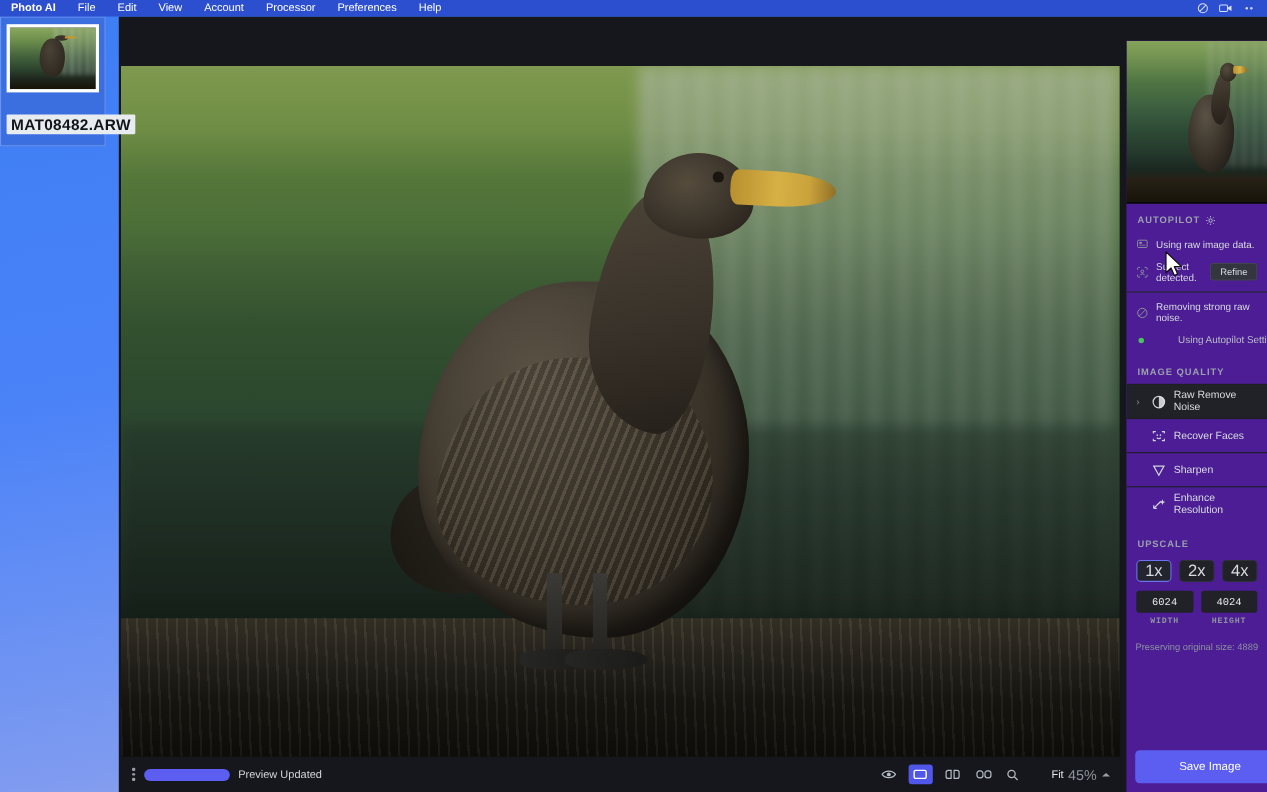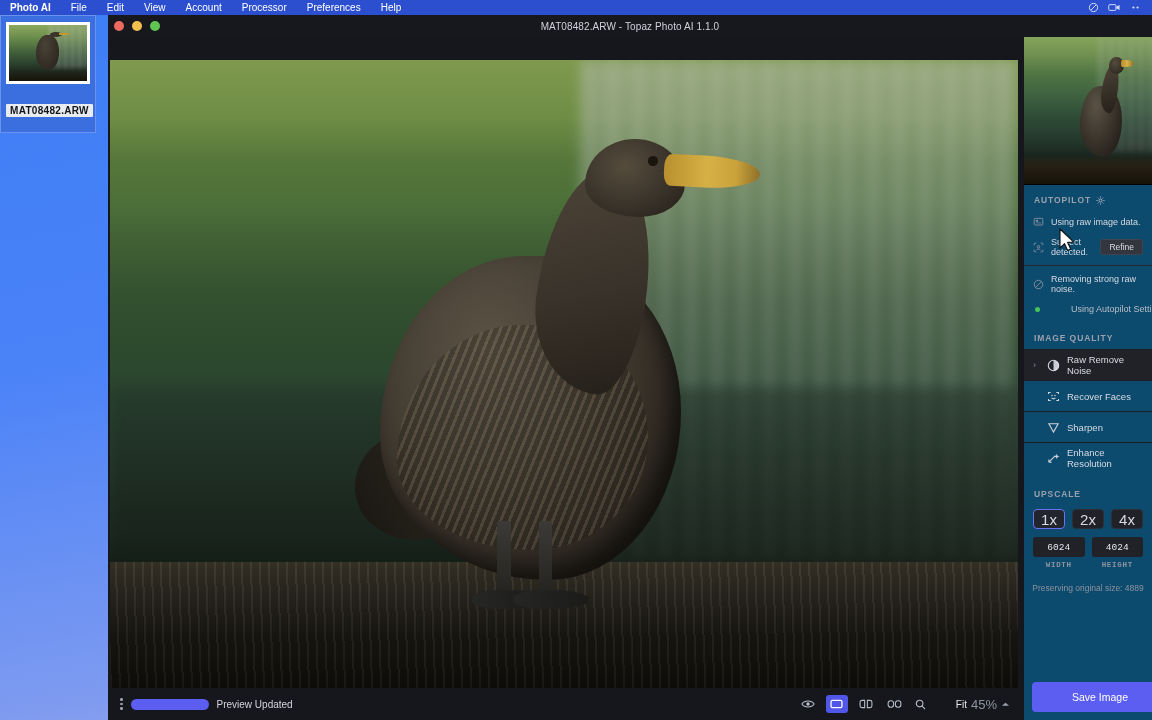--- a/index.html
+++ b/index.html
@@ -65,21 +65,21 @@
     width: 84px; height: 62px; background: #ffffff;
     padding: 3px; margin: 0 auto;
   }
   #thumb-img {
     width: 78px; height: 56px; display: block; position: relative; overflow: hidden;
     background: #5d6b55;
   }
   #thumb-caption {
     margin: 20px auto 0; display: block; width: fit-content;
     background: #e9ecef; color: #111418;
-    font-size: 10px; font-weight: bold; letter-spacing: .3px;
+    font-size: 14px; font-weight: bold; letter-spacing: .3px;
     padding: 1px 4px; border-radius: 1px;
   }
 
   
   #canvas-wrap {
     position: absolute; left: 2px; top: 45px; width: 908px; height: 628px;
     background: #0c0d11;
     overflow: hidden;
   }
   #photo {
@@ -197,21 +197,21 @@
     color: #b6bcc6;
   }
   .tb-btn.active { background: #4f56e8; color: #ffffff; }
   .zoom-group { display: flex; align-items: center; gap: 4px; margin-left: 2px; }
   #zoom-fit { color: #e4e6ea; font-size: 10px; margin-left: 26px; }
   #zoom-pct { color: #8d939e; font-size: 13px; }
 
   
   #rightpanel {
     position: absolute; left: 916px; top: 22px; width: 128px; height: 683px;
-    background: #0c4a6e; overflow: hidden;
+    background: #4c1d95; overflow: hidden;
   }
   #navigator {
     position: absolute; left: 0; top: 0; width: 136px; height: 148px;
     background: #0d0e12; overflow: hidden; border-bottom: 1px solid #000;
   }
   #nav-photo {
     position: absolute; inset: 0;
     background: linear-gradient(to bottom,
       #86a45a 0%, #6f9050 12%, #4f7442 26%,
       #3e6140 40%, #2d4a35 56%, #24382c 70%,
@@ -324,28 +324,20 @@
       <div style="position:absolute;left:34%;top:18%;width:30%;height:62%;background:radial-gradient(ellipse at 40% 30%,#4a4236,#241f19);border-radius:48% 42% 44% 56%/55% 48% 52% 45%"></div>
       <div style="position:absolute;left:52%;top:12%;width:16%;height:9%;background:#39322a;border-radius:50%"></div>
       <div style="position:absolute;left:64%;top:14%;width:14%;height:4%;background:#c2982f;border-radius:0 50% 50% 0"></div>
     </div>
   </div>
   <span id="thumb-caption">MAT08482.ARW</span>
 </div>
 
 <div id="window">
 
-  <div id="titlebar">
-    <div id="traffic">
-      <span class="light red"></span>
-      <span class="light yellow"></span>
-      <span class="light green"></span>
-    </div>
-    <div id="title-text">MAT08482.ARW - Topaz Photo AI 1.1.0</div>
-  </div>
 
   <div id="canvas-wrap">
     <div id="photo">
       <div class="rail"></div>
       <div id="bird">
         <div class="b-tail"></div>
         <div class="b-body"></div>
         <div class="b-wing"></div>
         <div class="b-neck"></div>
         <div class="b-head"></div>

